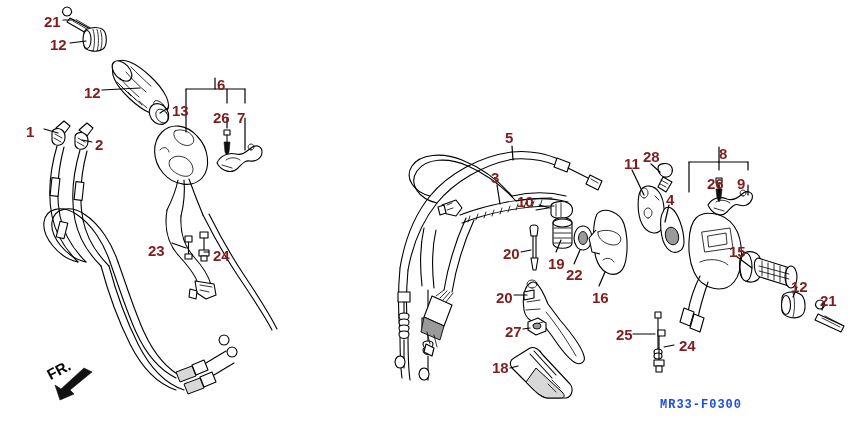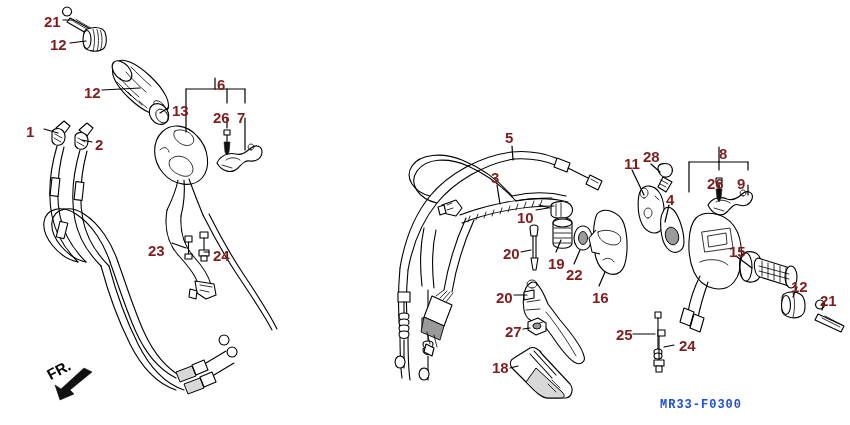--- a/index.html
+++ b/index.html
@@ -435,21 +435,21 @@
     <span class="callout" style="left:148px;top:243px;text-align:right;">23</span>
     <span class="callout" style="left:213px;top:248px;">24</span>
 
     <span class="callout" style="left:505px;top:130px;">5</span>
     <span class="callout" style="left:491px;top:170px;">3</span>
     <span class="callout" style="left:624px;top:156px;">11</span>
     <span class="callout" style="left:643px;top:149px;">28</span>
     <span class="callout" style="left:719px;top:146px;">8</span>
     <span class="callout" style="left:707px;top:176px;">26</span>
     <span class="callout" style="left:737px;top:176px;">9</span>
-    <span class="callout" style="left:517px;top:210px;">10</span>
+    <span class="callout" style="left:517px;top:194px;">10</span>
     <span class="callout" style="left:666px;top:192px;">4</span>
     <span class="callout" style="left:503px;top:246px;">20</span>
     <span class="callout" style="left:548px;top:256px;">19</span>
     <span class="callout" style="left:566px;top:267px;">22</span>
     <span class="callout" style="left:729px;top:244px;">15</span>
     <span class="callout" style="left:592px;top:290px;">16</span>
     <span class="callout" style="left:496px;top:290px;">20</span>
     <span class="callout" style="left:791px;top:279px;">12</span>
     <span class="callout" style="left:820px;top:293px;">21</span>
     <span class="callout" style="left:505px;top:324px;">27</span>

